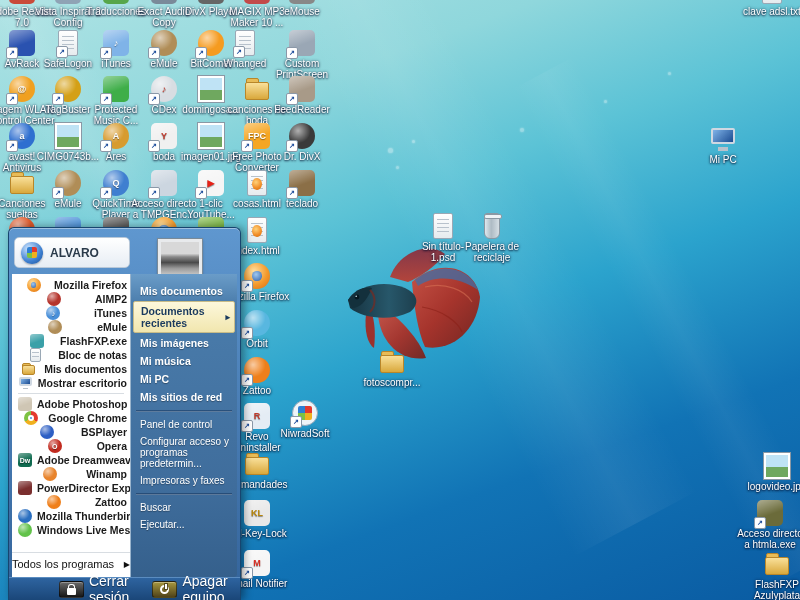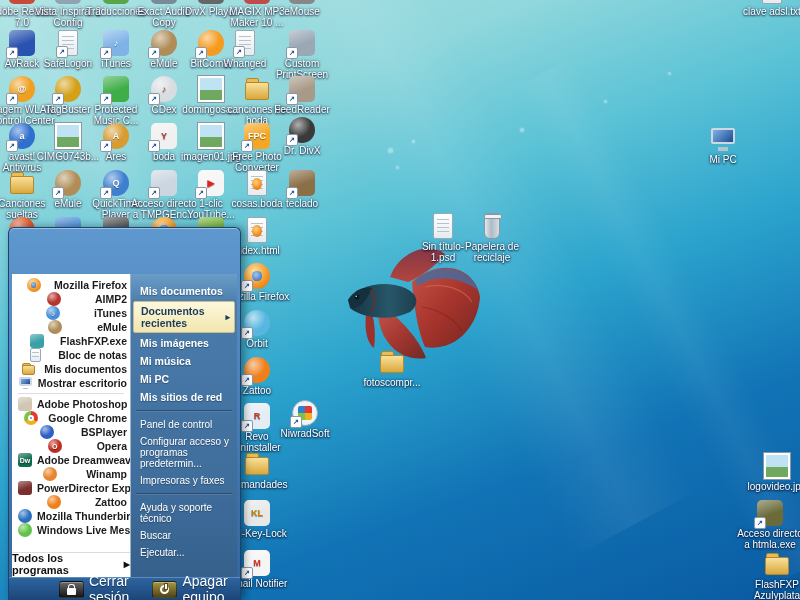--- a/index.html
+++ b/index.html
@@ -68,21 +68,21 @@
   .sm-photo{position:absolute;left:149px;top:11px;width:38px;height:33px;background:#cfcfcf;border:3px solid #e8eaec;
       outline:1px solid #7a8a98;box-shadow:0 1px 3px rgba(0,0,0,.4);}
   .sm-photo::after{content:"";position:absolute;inset:0;
       background:linear-gradient(#d8d8d8 0 35%,#8a8a8a 45%,#4a4a4a 62%,#9a9a9a 80%,#c8c8c8);}
   .sm-body{position:absolute;top:46px;bottom:23px;left:3px;right:3px;display:flex;}
   .sm-left{width:119px;background:#fff;border-right:1px solid #9ab4cc;padding:4px 0 2px;display:flex;flex-direction:column;box-sizing:border-box;}
   .sm-item-left{flex:0 0 14px;display:flex;align-items:center;gap:5px;padding:0 3px 0 6px;
       font-size:10.5px;font-weight:700;color:#1b1b1b;white-space:nowrap;overflow:hidden;}
   .sm-sep-left{height:1px;background:#d8dde2;margin:3px 6px;flex:none;}
   .sm-allprog{margin-top:auto;border-top:1px solid #d8dde2;height:22px;display:flex;align-items:center;justify-content:space-between;
-      gap:1px;font-size:11px;font-weight:700;color:#111;}
+      gap:1px;font-size:11px;font-weight:400;color:#111;}
   .sm-allprog .arrow{font-size:8px;}
   .sm-right{flex:1;background:linear-gradient(180deg,#6a9cc8 0%,#4a7cab 10%,#3f6d9c 70%,#35608c 100%);
       padding:8px 0 0;display:flex;flex-direction:column;border-radius:0 0 3px 0;}
   .sm-item-right{padding:3px 6px 3px 9px;font-size:10px;color:#fff;text-shadow:0 1px 1px rgba(0,0,0,.35);}
   .sm-item-right.bold{font-weight:700;font-size:10.5px;}
   .sm-item-right.hl{background:linear-gradient(#fdf8dc,#f1e6ae);color:#1a3a5e;text-shadow:none;border:1px solid #c8bc88;
       border-radius:2px;margin:1px 2px;display:flex;justify-content:space-between;align-items:center;padding:3px 4px 3px 7px;}
   .sm-item-right.hl .arrow{font-size:9px;color:#1a3a5e;}
   .sm-sep-right{height:1px;margin:4px 5px;background:rgba(15,45,85,.5);border-bottom:1px solid rgba(255,255,255,.25);flex:none;}
   .sm-footer{position:absolute;left:0;right:0;bottom:0;height:23px;background:linear-gradient(#2e64a0,#1a4678);
@@ -290,21 +290,21 @@
         <span class="gl gl-photo"></span>
         <div class="dlabel">imagen01.jpg</div>
       </div>
       <div class="dicon d" style="left: 224px; top: 123px;">
         <span class="gl gl-square" style="background: linear-gradient(160deg, rgba(255, 255, 255, 0.45), rgba(255, 255, 255, 0) 55%), rgb(245, 166, 35);">
           <span class="gt">FPC</span>
           <span class="sc-badge">↗</span>
         </span>
         <div class="dlabel">Free Photo Converter</div>
       </div>
-      <div class="dicon d" style="left: 269px; top: 117px;">
+      <div class="dicon d" style="left: 269px; top: 123px;">
         <span class="gl gl-circle" style="background: radial-gradient(circle at 35% 30%, rgba(255, 255, 255, 0.6), rgba(255, 255, 255, 0) 50%), rgb(58, 58, 58);">
           <span class="sc-badge">↗</span>
         </span>
         <div class="dlabel">Dr. DivX</div>
       </div>
       <div class="dicon d" style="left: -11px; top: 170px;">
         <span class="gl gl-folder"></span>
         <div class="dlabel">Canciones sueltas</div>
       </div>
       <div class="dicon d" style="left: 35px; top: 170px;">
@@ -328,21 +328,21 @@
       </div>
       <div class="dicon d" style="left: 178px; top: 170px;">
         <span class="gl gl-square" style="background: linear-gradient(160deg, rgba(255, 255, 255, 0.45), rgba(255, 255, 255, 0) 55%), rgb(245, 245, 245);">
           <span class="gt" style="color: rgb(230, 33, 23);">▶</span>
           <span class="sc-badge">↗</span>
         </span>
         <div class="dlabel">1-clic YouTube...</div>
       </div>
       <div class="dicon d" style="left: 224px; top: 170px;">
         <span class="gl gl-page gl-fx"></span>
-        <div class="dlabel">cosas.boda</div>
+        <div class="dlabel">cosas.html</div>
       </div>
       <div class="dicon d" style="left: 269px; top: 170px;">
         <span class="gl gl-square" style="background: linear-gradient(160deg, rgba(255, 255, 255, 0.45), rgba(255, 255, 255, 0) 55%), rgb(139, 111, 71);">
           <span class="sc-badge">↗</span>
         </span>
         <div class="dlabel">teclado</div>
       </div>
       <div class="dicon d" style="left: -11px; top: 217px;">
         <span class="gl gl-circle" style="background: radial-gradient(circle at 35% 30%, rgba(255, 255, 255, 0.6), rgba(255, 255, 255, 0) 50%), rgb(224, 90, 43);"></span>
       </div>
@@ -436,20 +436,27 @@
         </span>
         <div class="dlabel">Acceso directo a htmla.exe</div>
       </div>
       <div class="dicon d" style="left: 744px; top: 551px;">
         <span class="gl gl-folder"></span>
         <div class="dlabel">FlashFXP Azulyplata</div>
       </div>
     </div>
 
   <div id="startmenu">
+    <div class="sm-header">
+      <div class="sm-userbox">
+        <span class="sm-orb"></span>
+        <span class="sm-username">ALVARO</span>
+      </div>
+      <div class="sm-photo"></div>
+    </div>
     <div class="sm-body">
       <div class="sm-left" id="sm-left">
           <div class="sm-item-left m">
             <span class="gl gl-firefox"></span>
             <span>Mozilla Firefox</span>
           </div>
           <div class="sm-item-left m">
             <span class="gl gl-circle" style="background: radial-gradient(circle at 35% 30%, rgba(255, 255, 255, 0.6), rgba(255, 255, 255, 0) 50%), rgb(181, 52, 44);"></span>
             <span>AIMP2</span>
           </div>
@@ -537,21 +544,20 @@
           </div>
           <div class="sm-item-right bold"><span>Mis imágenes</span></div>
           <div class="sm-item-right bold"><span>Mi música</span></div>
           <div class="sm-item-right bold"><span>Mi PC</span></div>
           <div class="sm-item-right bold"><span>Mis sitios de red</span></div>
           <div class="sm-sep-right"></div>
           <div class="sm-item-right"><span>Panel de control</span></div>
           <div class="sm-item-right"><span>Configurar acceso y programas predetermin...</span></div>
           <div class="sm-item-right"><span>Impresoras y faxes</span></div>
           <div class="sm-sep-right"></div>
-          <div class="sm-item-right"><span>Ayuda y soporte técnico</span></div>
           <div class="sm-item-right"><span>Buscar</span></div>
           <div class="sm-item-right"><span>Ejecutar...</span></div>
         </div>
     </div>
     <div class="sm-footer">
       <div class="sm-btn" style="margin-left:42px;">
         <span class="pill dark">
             <span class="ic-lock"></span>
           </span>
         <span class="btn-label">Cerrar sesión</span>

